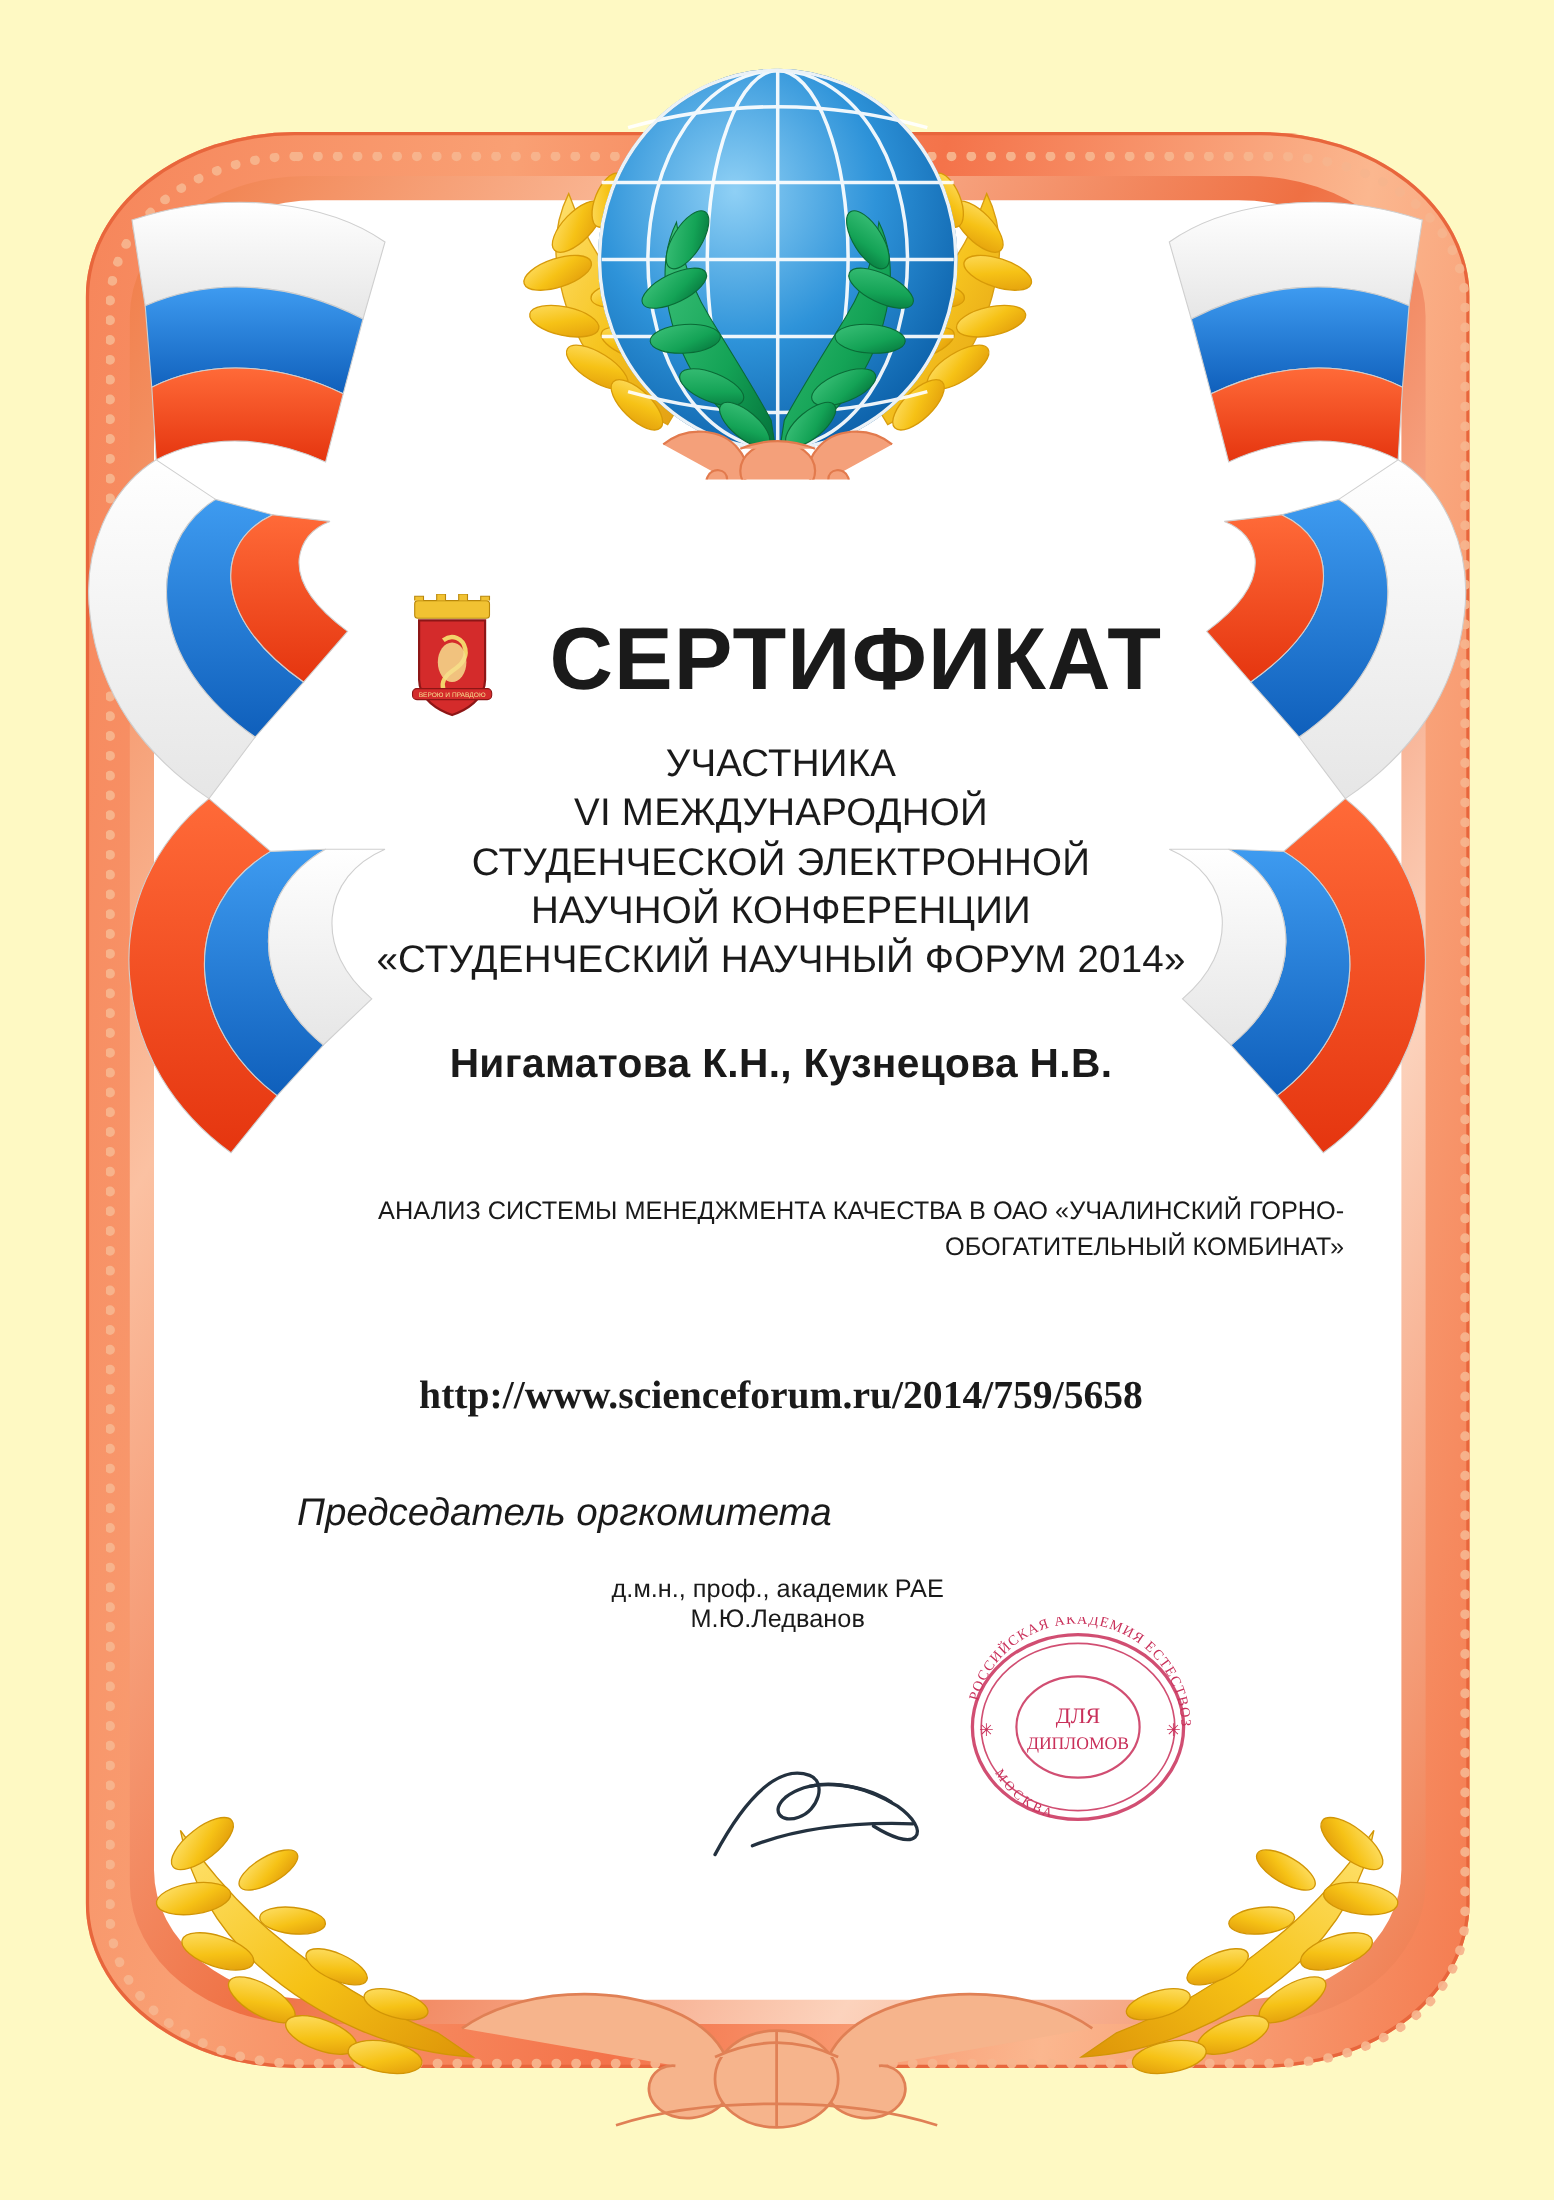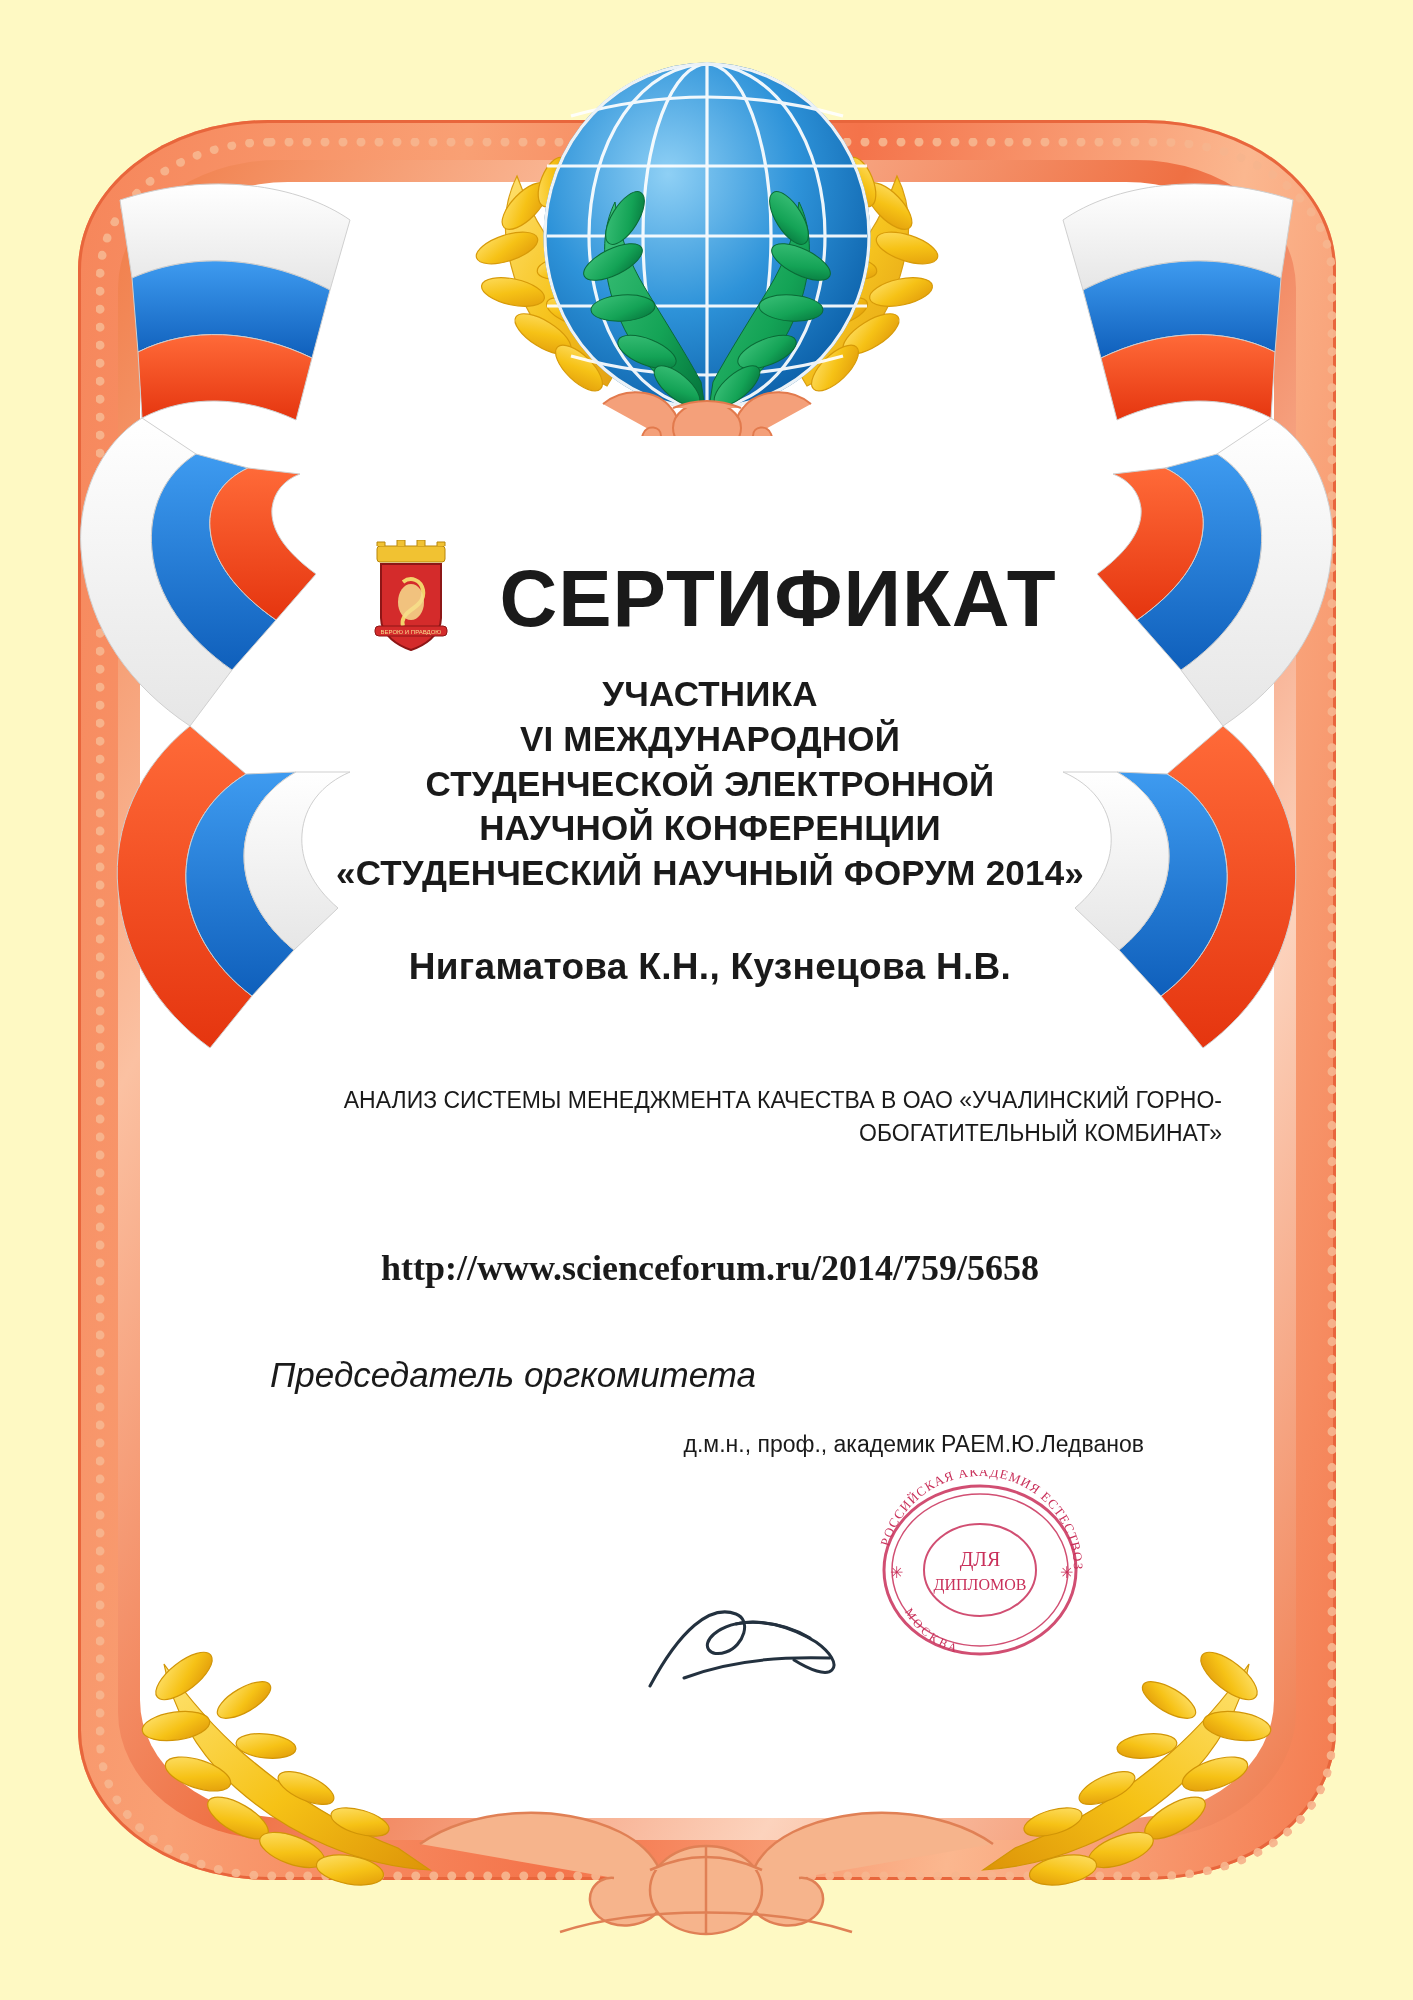--- a/index.html
+++ b/index.html
@@ -115,21 +115,21 @@
   }
   .doc-title {
     font-size: 80px;
     font-weight: bold;
     letter-spacing: 1px;
     line-height: 1;
     white-space: nowrap;
   }
   .subtitle {
     font-size: 35px;
-    font-weight: bold;
+    font-weight: normal;
     line-height: 1.28;
     letter-spacing: .2px;
     margin-top: 8px;
   }
   .recipient {
     margin-top: 50px;
     font-size: 37px;
     font-weight: bold;
     letter-spacing: .3px;
   }
@@ -152,20 +152,21 @@
     text-align: left;
     padding-left: 80px;
     font-style: italic;
   }
   .signatory-line {
     margin-top: 36px;
     font-size: 23px;
     display: flex;
     justify-content: flex-end;
     padding: 0 86px 0 80px;
+    flex-direction: column;
   }
 
   
   .stamp {
     position: absolute;
     left: 860px;
     top: 1470px;
     width: 240px;
     height: 200px;
     pointer-events: none;

